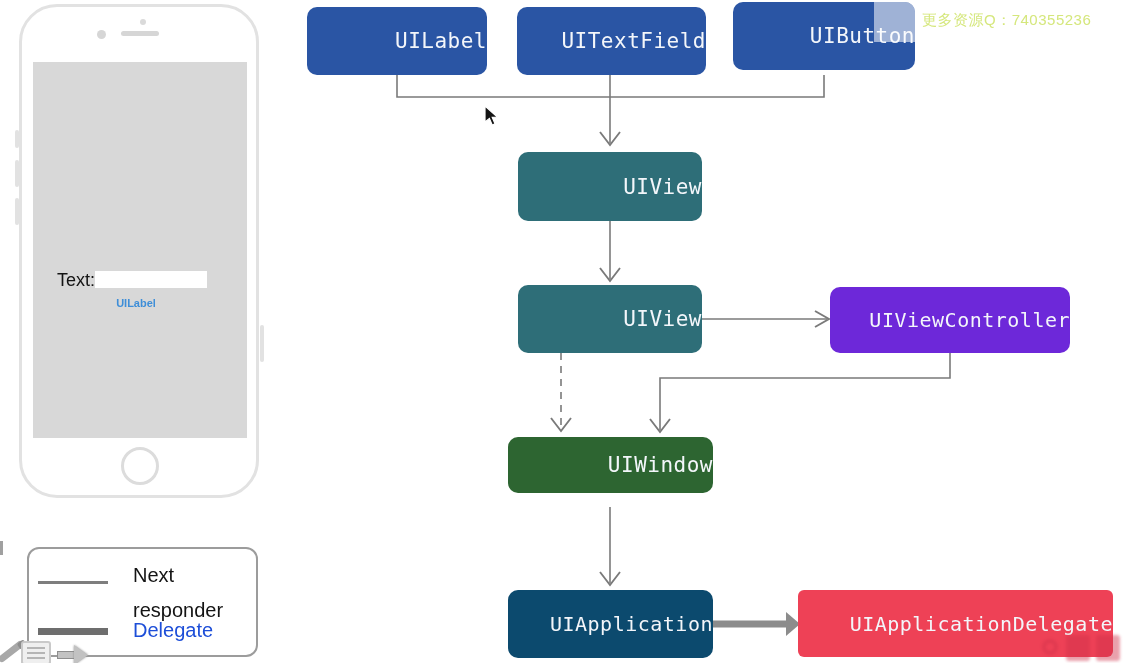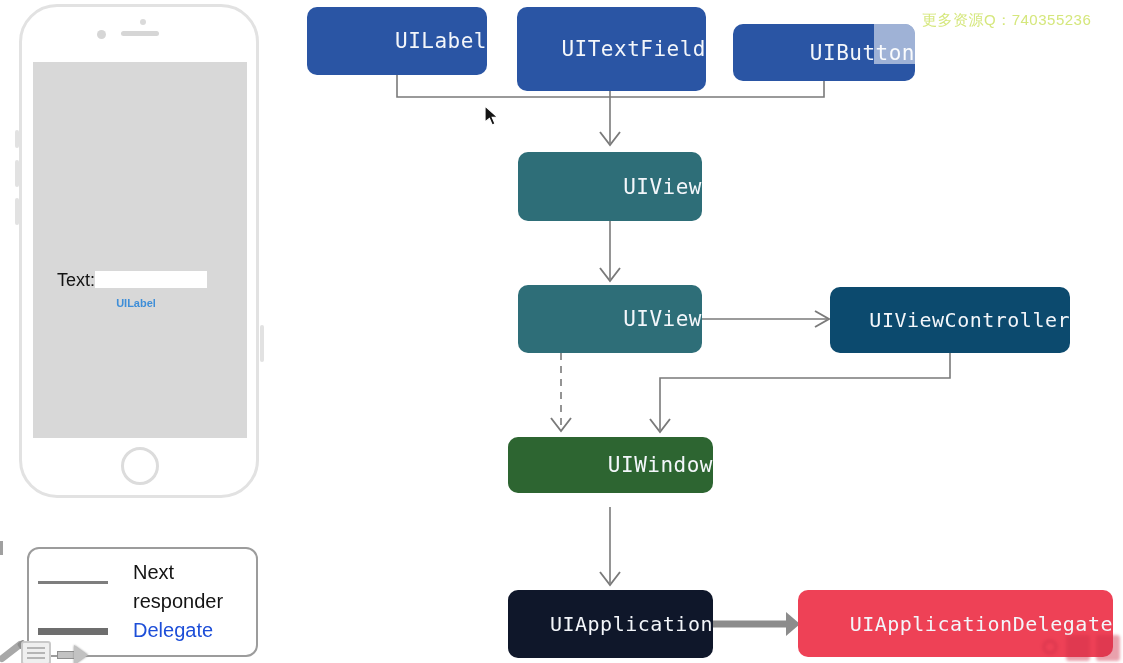--- a/index.html
+++ b/index.html
@@ -26,21 +26,21 @@
   .mock-text-input { position:absolute; left:95px; top:271px; width:112px; height:17px; background:#ffffff; border:none; }
   .mock-submit { position:absolute; left:115px; top:297px; width:42px; text-align:center;
                  font-size:11px; font-weight:700; color:#3e8ed8; }
 
   
   .legend-box { position:absolute; left:27px; top:547px; width:231px; height:110px;
                 background:#ffffff; border:2px solid #9c9c9c; border-radius:12px; }
   .legend-thin-line { position:absolute; left:38px; top:581px; width:70px; height:2.5px; background:#7e7e7e; }
   .legend-thick-line { position:absolute; left:38px; top:628px; width:70px; height:7px; background:#6e6e6e; }
   .legend-label-1 { position:absolute; left:133px; top:558px; width:115px;
-                    font-size:20px; line-height:29px; color:#141414; }
+                    font-size:20px; line-height:35px; color:#141414; }
   .legend-label-2 { position:absolute; left:133px; top:618px; width:115px;
                     font-size:20px; line-height:25px; color:#1d4ed8; }
   .edge-mark { position:absolute; left:0; top:541px; width:3px; height:14px; background:#a0a0a0; }
 
   
   .pencil-icon { position:absolute; left:-4px; top:648px; width:30px; height:7px; background:#a8a8a8;
                  border-radius:4px; transform:rotate(-38deg); }
   .pencil-tip { position:absolute; left:18px; top:641px; width:8px; height:7px; background:#8c8c8c;
                 border-radius:2px; transform:rotate(-38deg); }
   .notes-icon { position:absolute; left:21px; top:641px; width:30px; height:24px; background:#efefef;
@@ -50,28 +50,28 @@
   .arrow-icon { position:absolute; left:57px; top:645px; width:34px; height:20px; }
   .arrow-shaft { position:absolute; left:0; top:6px; width:18px; height:8px; background:#c2c2c2; border:1.5px solid #8e8e8e; border-right:none; }
   .arrow-head { position:absolute; left:17px; top:0; width:0; height:0;
                 border-top:10px solid transparent; border-bottom:10px solid transparent; border-left:14px solid #c2c2c2;
                 filter:drop-shadow(0 0 1px #8e8e8e); }
 
   
   .node { position:absolute; border-radius:10px; display:flex; align-items:center; justify-content:flex-end;
           color:#f3f6fa; font-family:"DejaVu Sans Mono", monospace; font-size:21px; letter-spacing:0.5px; }
   .n-uilabel        { left:307px; top:7px;   width:180px; height:68px; background:#2a55a4; }
-  .n-uitextfield    { left:517px; top:7px;   width:189px; height:84px; background:#2a55a4; }
-  .n-uibutton       { left:733px; top:24px;   width:182px; height:57px; background:#2a55a4; }
+  .n-uitextfield    { left:517px; top:7px;   width:189px; height:68px; background:#2a55a4; }
+  .n-uibutton       { left:733px; top:2px;   width:182px; height:68px; background:#2a55a4; }
   .n-uiview-top     { left:518px; top:152px; width:184px; height:69px; background:#2e6e78; }
   .n-uiview-main    { left:518px; top:285px; width:184px; height:68px; background:#2e6e78; }
-  .n-uiviewcontroller { left:830px; top:287px; width:240px; height:66px; background:#0c4a6e; font-size:20px; }
+  .n-uiviewcontroller { left:830px; top:287px; width:240px; height:66px; background:#6d28d9; font-size:20px; }
   .n-uiwindow       { left:508px; top:437px; width:205px; height:56px; background:#2d6531; }
-  .n-uiapplication  { left:508px; top:590px; width:205px; height:68px; background:#0f172a; font-size:20px; }
-  .n-uiappdelegate  { left:798px; top:590px; width:315px; height:67px; background:#ee4156; font-size:20px; }
+  .n-uiapplication  { left:508px; top:590px; width:205px; height:68px; background:#0c4a6e; font-size:20px; }
+  .n-uiappdelegate  { left:798px; top:590px; width:315px; height:67px; background:#ee4156; font-size:20px;border-radius:6px; }
   .btn-overlay { position:absolute; right:0; top:0; width:41px; height:40px;
                  background:rgba(255,255,255,0.55); border-radius:0 10px 0 0; }
 
   
   .connectors { position:absolute; left:0; top:0; width:1123px; height:663px; pointer-events:none; }
 
   
   .wm-top { position:absolute; left:922px; top:11px; font-size:15px; color:#d5e77c; letter-spacing:0.5px; }
   .wm-bottom { position:absolute; left:1042px; top:633px; width:81px; height:30px; opacity:0.45; filter:blur(1.5px); }
   .wm-circle { position:absolute; left:0; top:6px; width:16px; height:16px; border:4px solid #d0314a; border-radius:50%; }

